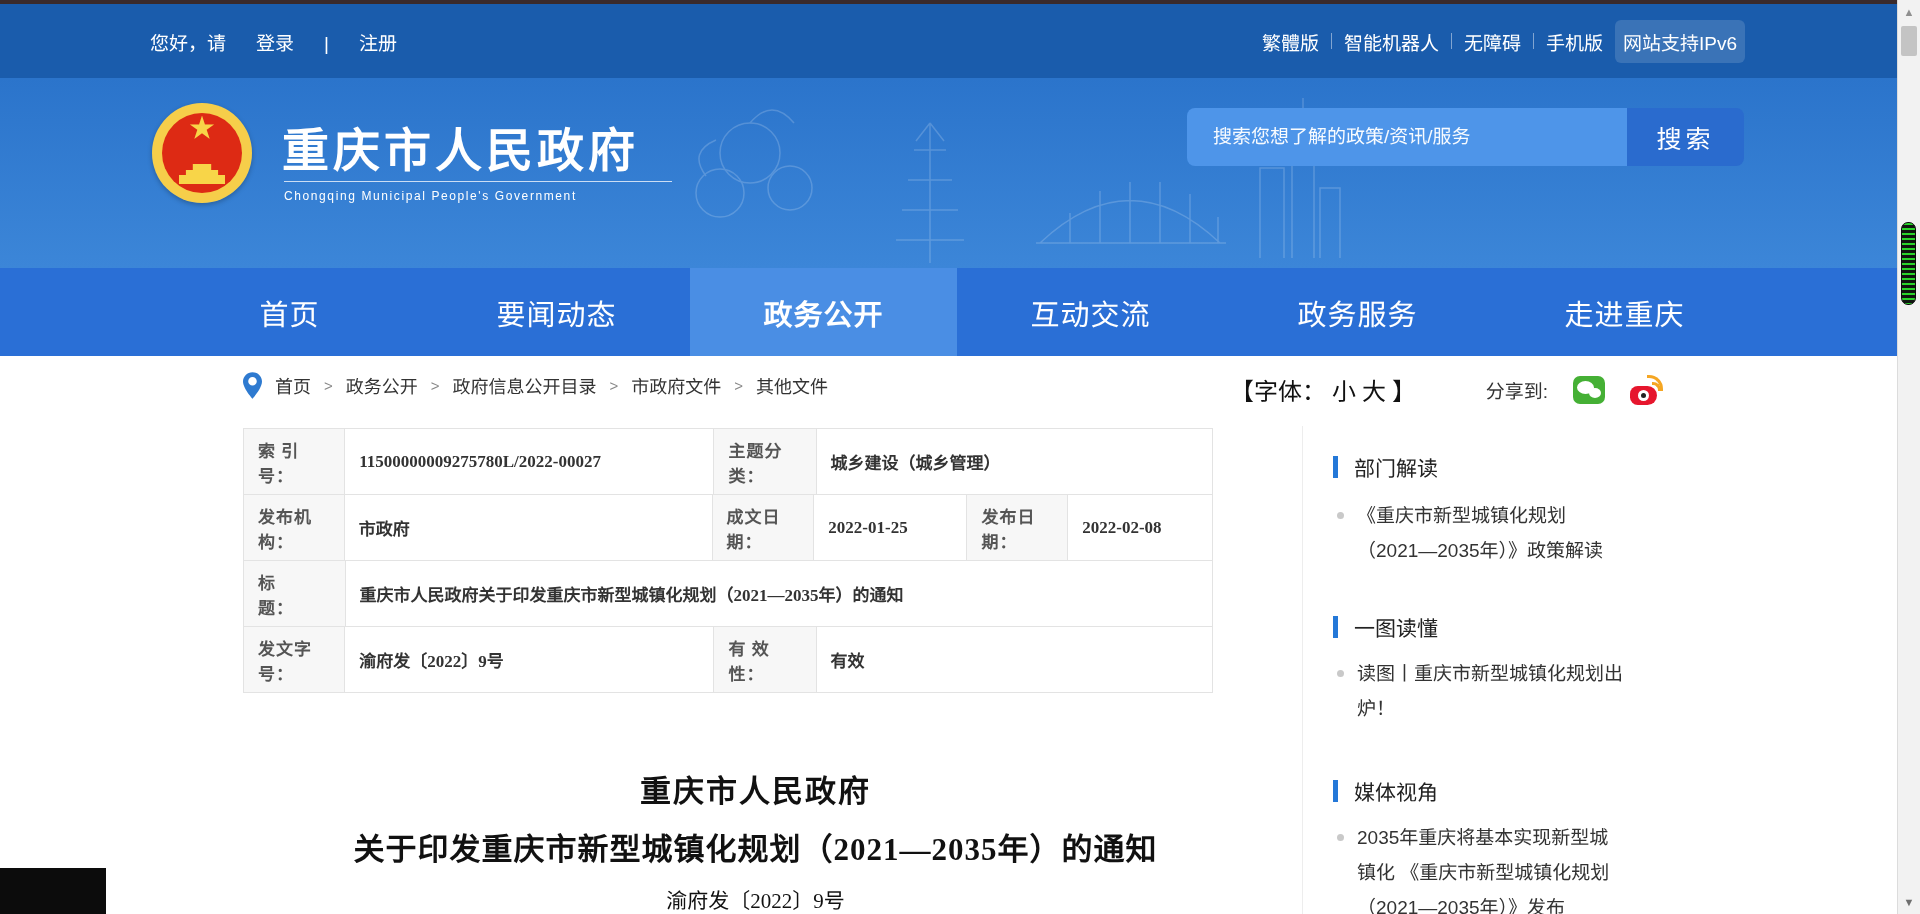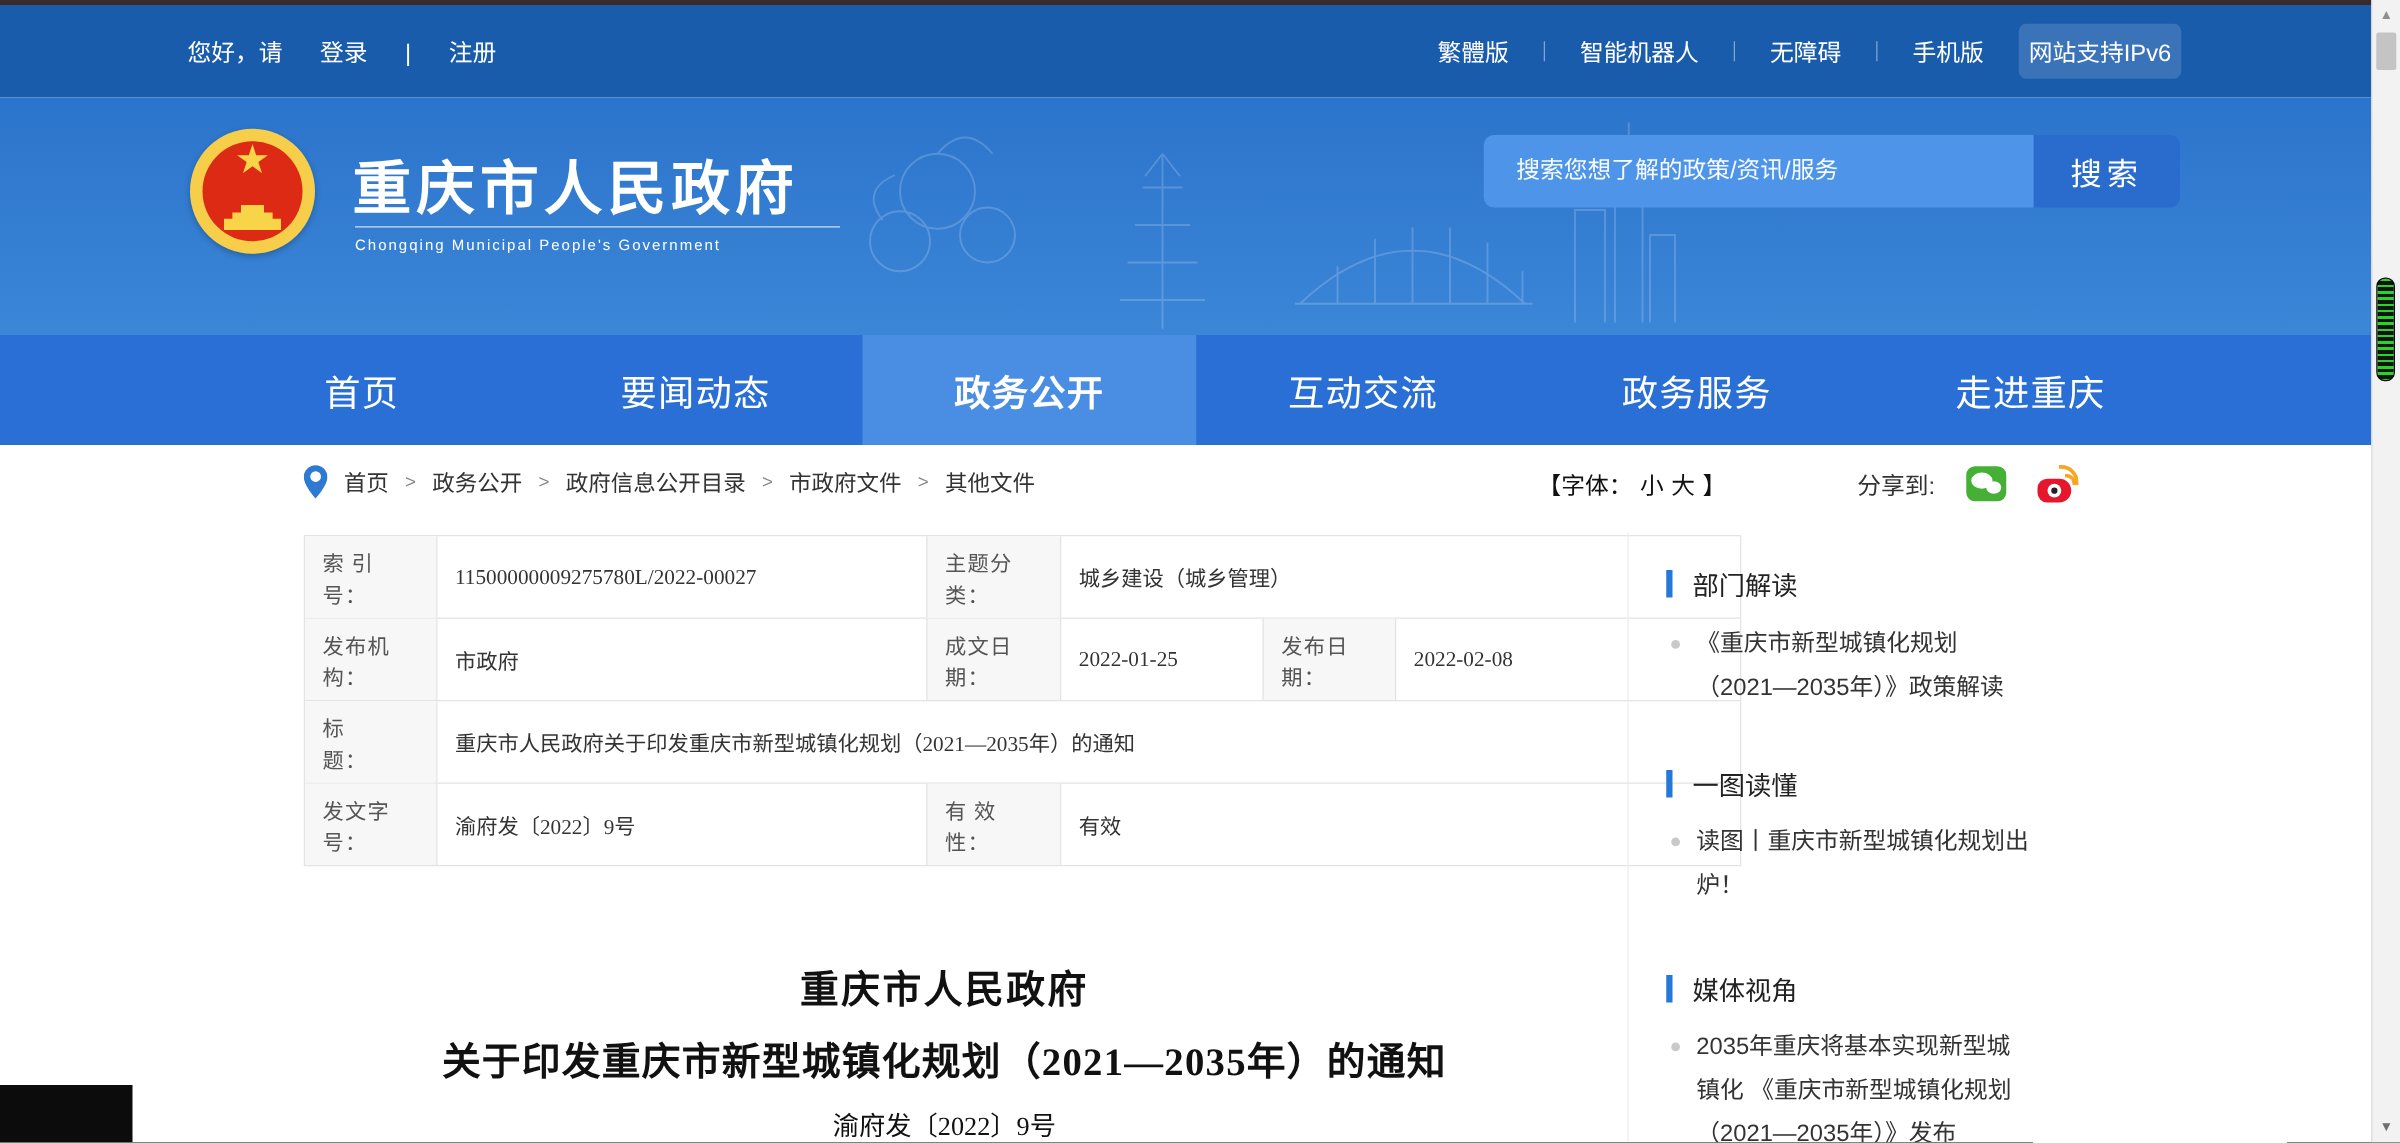--- a/index.html
+++ b/index.html
@@ -8,21 +8,21 @@
   a{text-decoration:none;color:inherit;cursor:pointer;}
 
   
   .win-edge{position:absolute;left:0;top:0;width:1920px;height:4px;background:#3a2a2b;}
 
   
   .topbar{position:absolute;left:0;top:4px;width:1920px;height:74px;background:#1a5cac;
           display:flex;align-items:center;justify-content:space-between;
           padding:0 175px 0 150px;box-sizing:border-box;color:#fff;font-size:19px;}
   .topbar-left{display:flex;align-items:flex-end;gap:30px;}
-  .topbar-right{display:flex;align-items:center;gap:28px;}
+  .topbar-right{display:flex;align-items:center;gap:12px;}
   .vsep{width:1px;height:16px;background:rgba(255,255,255,.45);}
   .ipv6{background:rgba(255,255,255,.14);border-radius:6px;padding:8px 8px;}
 
   
   .masthead{position:absolute;left:0;top:78px;width:1920px;height:190px;
             background:linear-gradient(180deg,#2b74cb 0%,#3c86d8 100%);}
   .art{position:absolute;left:600px;top:0;opacity:.18;}
   .emblem{position:absolute;left:152px;top:25px;width:100px;height:100px;border-radius:50%;
           background:radial-gradient(circle,#f6ce4a 0 100%);display:flex;align-items:center;justify-content:center;
           box-shadow:0 2px 5px rgba(0,0,0,.25);}
@@ -49,38 +49,38 @@
             font-size:29px;color:#fff;letter-spacing:1px;cursor:pointer;}
   .nav-item.active{background:#4a8ee4;font-weight:700;}
 
   
   .main{position:absolute;left:0;top:356px;width:1920px;height:558px;background:#fff;}
   .crumbs{position:absolute;left:243px;top:14px;height:30px;display:flex;align-items:center;gap:13px;
           font-size:18px;color:#333;}
   .crumb-sep{color:#888;font-size:15px;}
   .page-tools{position:absolute;left:1230px;top:16px;width:434px;display:flex;
               justify-content:space-between;align-items:center;}
-  .font-widget{font-size:19px;color:#111;display:flex;gap:6px;align-items:flex-start;}
+  .font-widget{font-size:24px;color:#111;display:flex;gap:6px;align-items:flex-start;}
   .share{display:flex;align-items:center;gap:25px;font-size:19px;color:#333;}
   .ic-wechat{width:32px;height:28px;background:#45b035;border-radius:7px;position:relative;display:inline-block;}
   .ic-wechat::before{content:"";position:absolute;left:4px;top:5px;width:17px;height:13px;background:#fff;border-radius:50%;}
   .ic-wechat::after{content:"";position:absolute;left:16px;top:12px;width:12px;height:10px;background:#fff;border-radius:50%;}
   .ic-weibo{width:34px;height:30px;position:relative;display:inline-block;}
   .ic-weibo .w-body{position:absolute;left:0;bottom:0;width:27px;height:19px;background:#e6162d;
                     border-radius:9px 11px 11px 9px;}
   .ic-weibo .w-eye{position:absolute;left:8px;bottom:4px;width:11px;height:11px;background:#fff;border-radius:50%;}
   .ic-weibo .w-pupil{position:absolute;left:11px;bottom:7px;width:5px;height:5px;background:#222;border-radius:50%;}
   .ic-weibo .w-arc1{position:absolute;right:1px;top:0;width:13px;height:13px;border:3px solid #f5a623;
                     border-left:none;border-bottom:none;border-radius:0 14px 0 0;}
   .ic-weibo .w-arc2{position:absolute;right:3px;top:7px;width:6px;height:6px;border:3px solid #f5a623;
                     border-left:none;border-bottom:none;border-radius:0 8px 0 0;}
 
   
-  .meta{position:absolute;left:243px;top:72px;width:1150px;border:1px solid #e3e3e3;
-        font-family:"Liberation Serif",serif;box-sizing:border-box;}
+  .meta{position:absolute;left:243px;top:72px;width:970px;border:1px solid #e3e3e3;
+        font-family:"Liberation Serif",serif;box-sizing:border-box;font-weight:bold;}
   .mrow{display:flex;height:65px;}
   .mrow + .mrow{border-top:1px solid #e3e3e3;}
   .mcell{display:flex;align-items:center;box-sizing:border-box;padding:0 14px;font-size:17px;color:#333;}
   .mcell + .mcell{border-left:1px solid #e3e3e3;}
   .mlabel{background:#f7f7f7;color:#555;letter-spacing:1px;}
   .w105{width:105px;} .w392{width:392px;} .w107{width:107px;} .w421{width:421px;}
   .w162{width:162px;} .w106{width:106px;} .w153{width:153px;} .w918{width:918px;}
 
   
   .doc-line{position:absolute;left:243px;width:1025px;text-align:center;color:#111;

